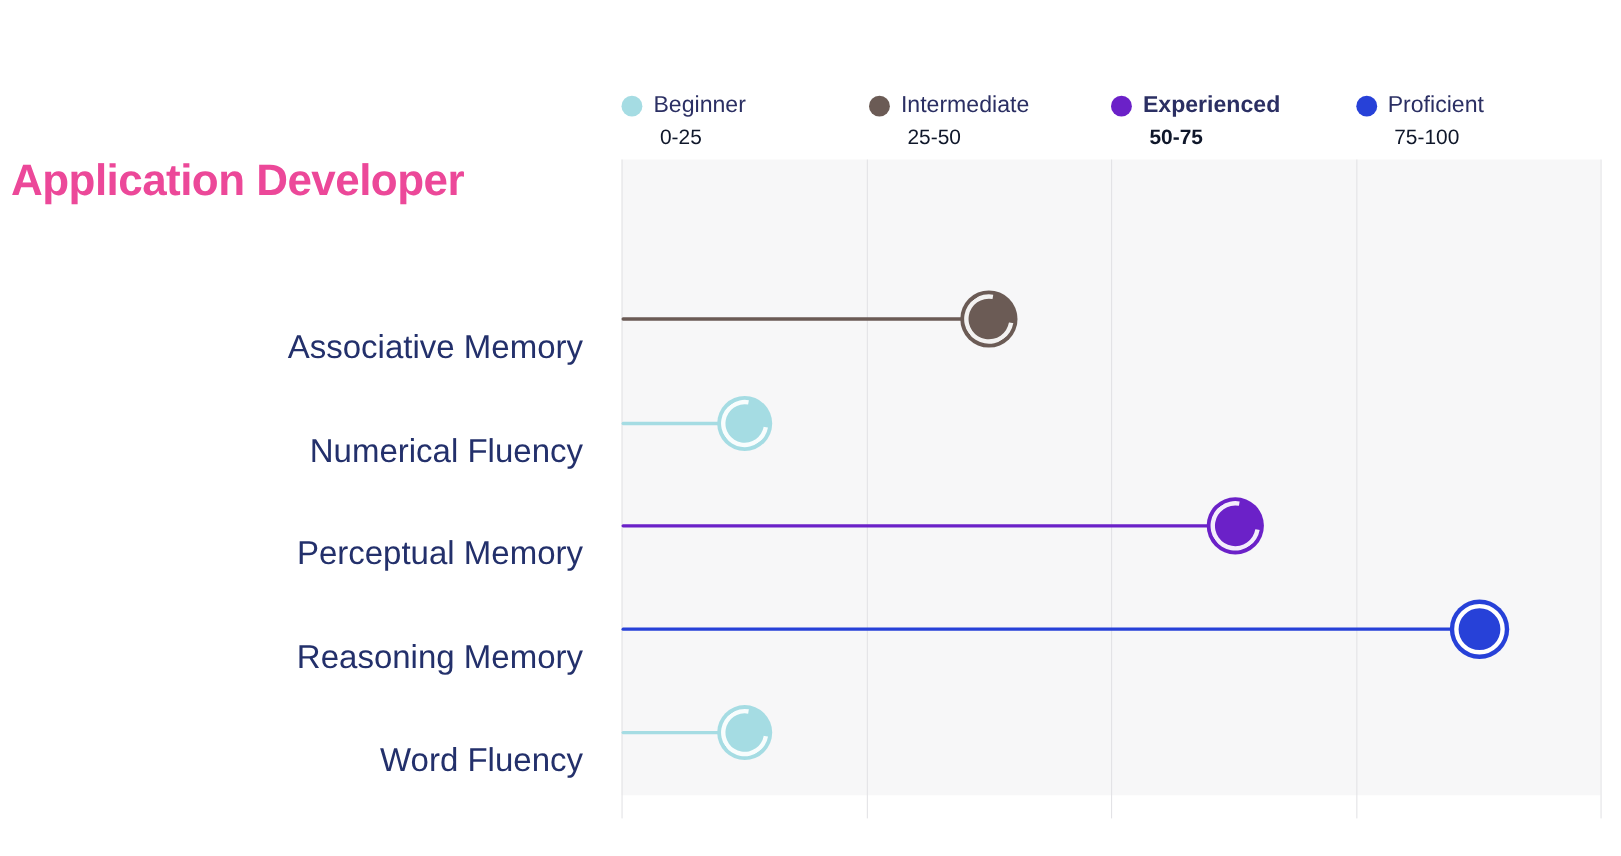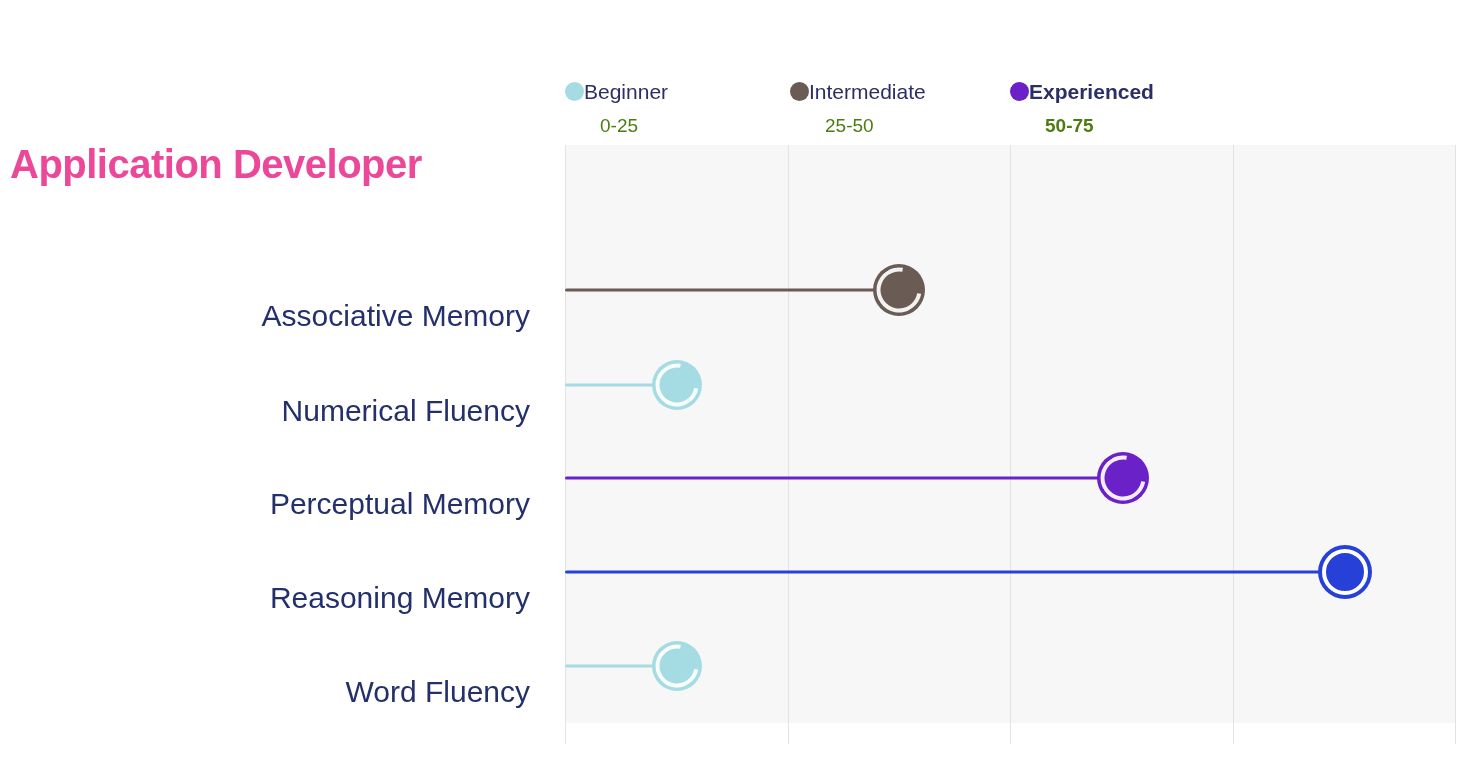--- a/index.html
+++ b/index.html
@@ -35,38 +35,39 @@
     width:890px; height:70px;
   }
   .legend-item{
     position:absolute;
     top:0;
     width:222px;
     height:70px;
   }
   .legend-top{
     display:flex;
-    align-items:center;
+    align-items:flex-end;
+    gap:10px;
     height:30px;
   }
   .legend-dot{
     width:19px;height:19px;border-radius:50%;
     flex:0 0 auto;
   }
   .legend-label{
     font-size:21px;
     color:#2b2f63;
     white-space:nowrap;
     line-height:1;
   }
   .legend-range{
     margin-top:10px;
     margin-left:35px;
     font-size:19px;
-    color:#4d7c0f;
+    color:#0f172a;
     line-height:1;
     white-space:nowrap;
   }
 
   
   #plot{
     position:absolute;
     left:565px; top:145px;
     width:890px; height:578px;
     background:#f7f7f8;
@@ -156,20 +157,27 @@
         </div>
         <div class="legend-range">25-50</div>
       </div>
       <div class="legend-item" style="left: 445px; font-weight: bold;">
         <div class="legend-top">
           <span class="legend-dot" style="background: rgb(107, 33, 200);"></span>
           <span class="legend-label">Experienced</span>
         </div>
         <div class="legend-range">50-75</div>
       </div>
+      <div class="legend-item" style="left: 667.5px;">
+        <div class="legend-top">
+          <span class="legend-dot" style="background: rgb(39, 65, 216);"></span>
+          <span class="legend-label">Proficient</span>
+        </div>
+        <div class="legend-range">75-100</div>
+      </div>
     </div>
 
   <div id="rows">
       <div class="row" style="top: 290px;">
         <div class="row-label">Associative Memory</div>
         <div class="row-stem" style="left: 565px; width: 333.75px; height: 3px; background: rgb(107, 91, 85);"></div>
         <div class="row-marker" title="Associative Memory: 37.5" style="left: 898.75px; width: 52px; height: 52px; background: rgb(107, 91, 85);">
           <div class="marker-arc" style="width: 45px; height: 45px; border-width: 4px; border-left-color: rgba(255, 255, 255, 0.92); border-bottom-color: rgba(255, 255, 255, 0.92); border-top-color: rgba(255, 255, 255, 0.92); transform: translate(-50%, -50%) rotate(-35deg);"></div>
         </div>
       </div>

